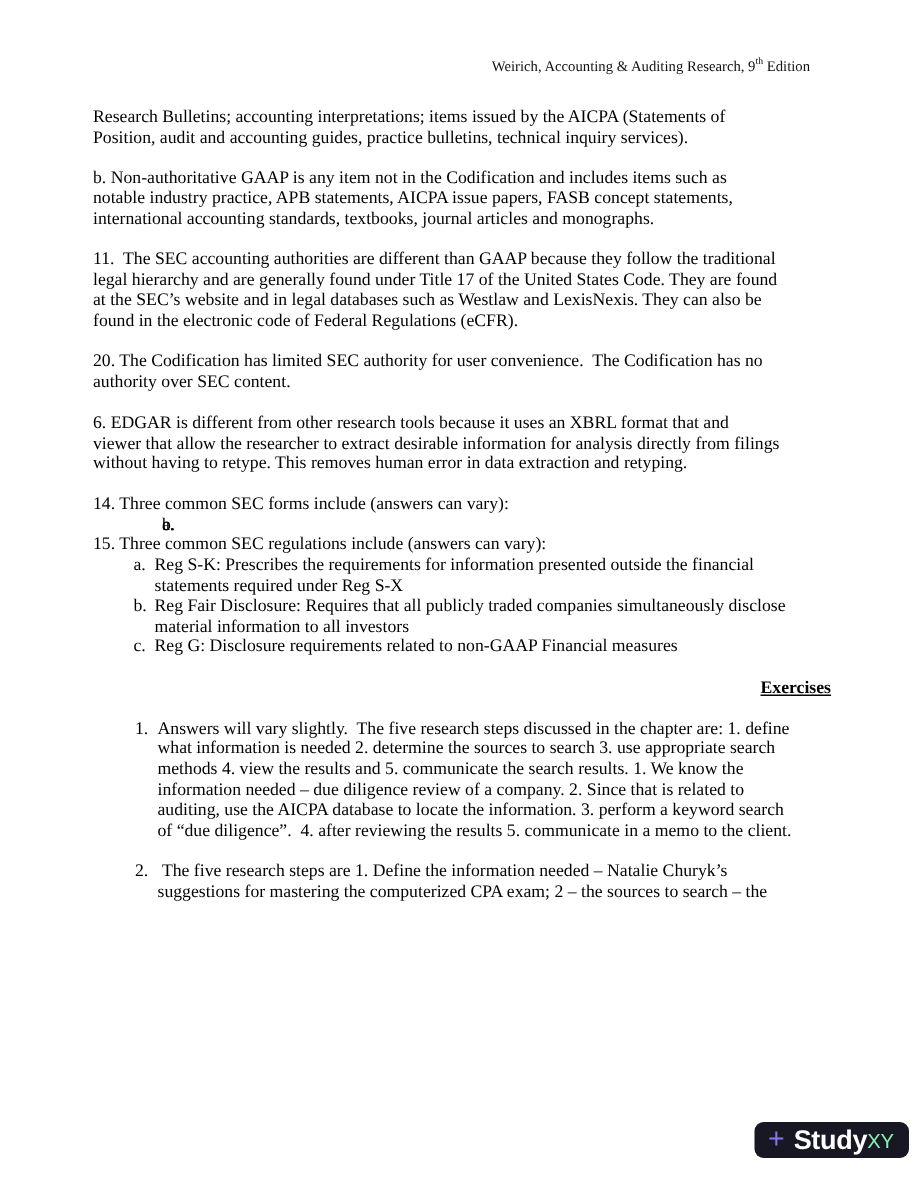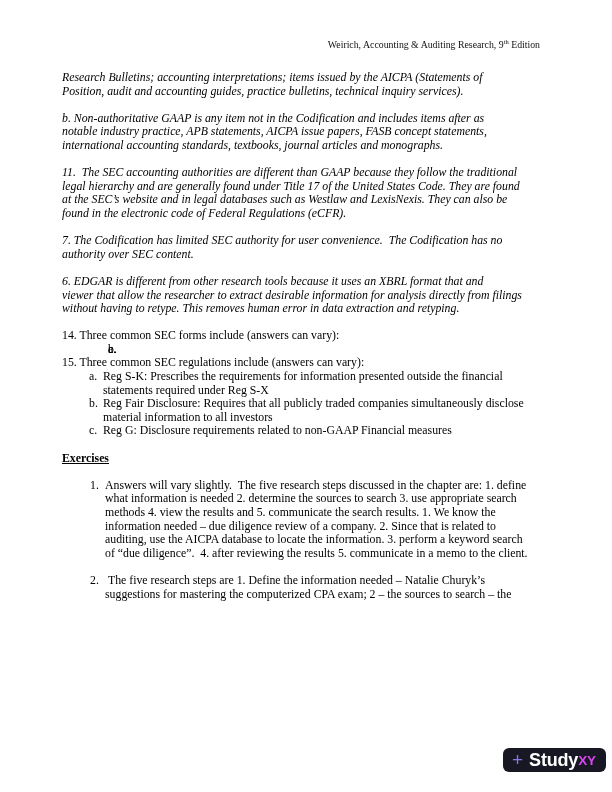--- a/index.html
+++ b/index.html
@@ -27,35 +27,35 @@
     position: absolute;
     left: 62px;
     top: 71px;
     width: 492px;
     font-size: 11.8px;
     line-height: 13.6px;
   }
   .para {
     white-space: pre-wrap;
     margin: 0 0 13.6px 0;
-    font-style: italic;
   }
   .list-block { margin: 0 0 13.6px 0; }
   .list-intro { white-space: pre-wrap; }
   .sub-item { position: relative; }
   .sub-item .marker { position: absolute; top: 0; }
   .sub-item .sub-text { white-space: pre-wrap; }
   .lvl-deep { padding-left: 65px; }
   .lvl-deep > .marker { left: 46px; }
   .lvl-shallow { padding-left: 41px; }
   .lvl-shallow > .marker { left: 27px; }
   .exercises-heading {
     font-weight: bold;
     text-decoration: underline;
     margin: 13px 0 13.6px 0;
+    text-align: right;
   }
   .exercise-item { position: relative; padding-left: 43px; margin: 0 0 13.6px 0; }
   .exercise-item .marker { position: absolute; left: 28px; top: 0; }
   .exercise-item .ex-text { white-space: pre-wrap; }
   .studyxy-badge {
     position: absolute;
     left: 503px;
     top: 748px;
     height: 24px;
     min-width: 90px;
@@ -73,49 +73,49 @@
     line-height: 1;
     margin: -2px 6px 0 0;
   }
   .studyxy-badge .brand-primary {
     color: #ffffff;
     font-size: 18px;
     font-weight: bold;
     letter-spacing: -0.2px;
   }
   .studyxy-badge .brand-accent {
-    color: #d946ef;
+    color: #86efac;
     font-size: 13.5px;
-    font-weight: bold;
+    font-weight: normal;
     letter-spacing: -0.2px;
     text-align: center;
   }
 </style>
 </head>
 <body>
 
 <div class="page-header">
   <span><span>Weirich, Accounting &amp; Auditing Research, 9</span><sup>th</sup><span> Edition</span></span>
 </div>
 
 <div class="content">
 
   <p class="para">Research Bulletins; accounting interpretations; items issued by the AICPA (Statements of
 Position, audit and accounting guides, practice bulletins, technical inquiry services).</p>
 
-  <p class="para">b. Non-authoritative GAAP is any item not in the Codification and includes items after as
+  <p class="para">b. Non-authoritative GAAP is any item not in the Codification and includes items such as
 notable industry practice, APB statements, AICPA issue papers, FASB concept statements,
 international accounting standards, textbooks, journal articles and monographs.</p>
 
   <p class="para">11.  The SEC accounting authorities are different than GAAP because they follow the traditional
 legal hierarchy and are generally found under Title 17 of the United States Code. They are found
 at the SEC’s website and in legal databases such as Westlaw and LexisNexis. They can also be
 found in the electronic code of Federal Regulations (eCFR).</p>
 
-  <p class="para">7. The Codification has limited SEC authority for user convenience.  The Codification has no
+  <p class="para">20. The Codification has limited SEC authority for user convenience.  The Codification has no
 authority over SEC content.</p>
 
   <p class="para">6. EDGAR is different from other research tools because it uses an XBRL format that and
 viewer that allow the researcher to extract desirable information for analysis directly from filings
 without having to retype. This removes human error in data extraction and retyping.</p>
 
   <div class="list-block">
     <div class="list-intro">14. Three common SEC forms include (answers can vary):</div>
     <div class="sub-item lvl-deep">
       <span class="marker">a.</span>

